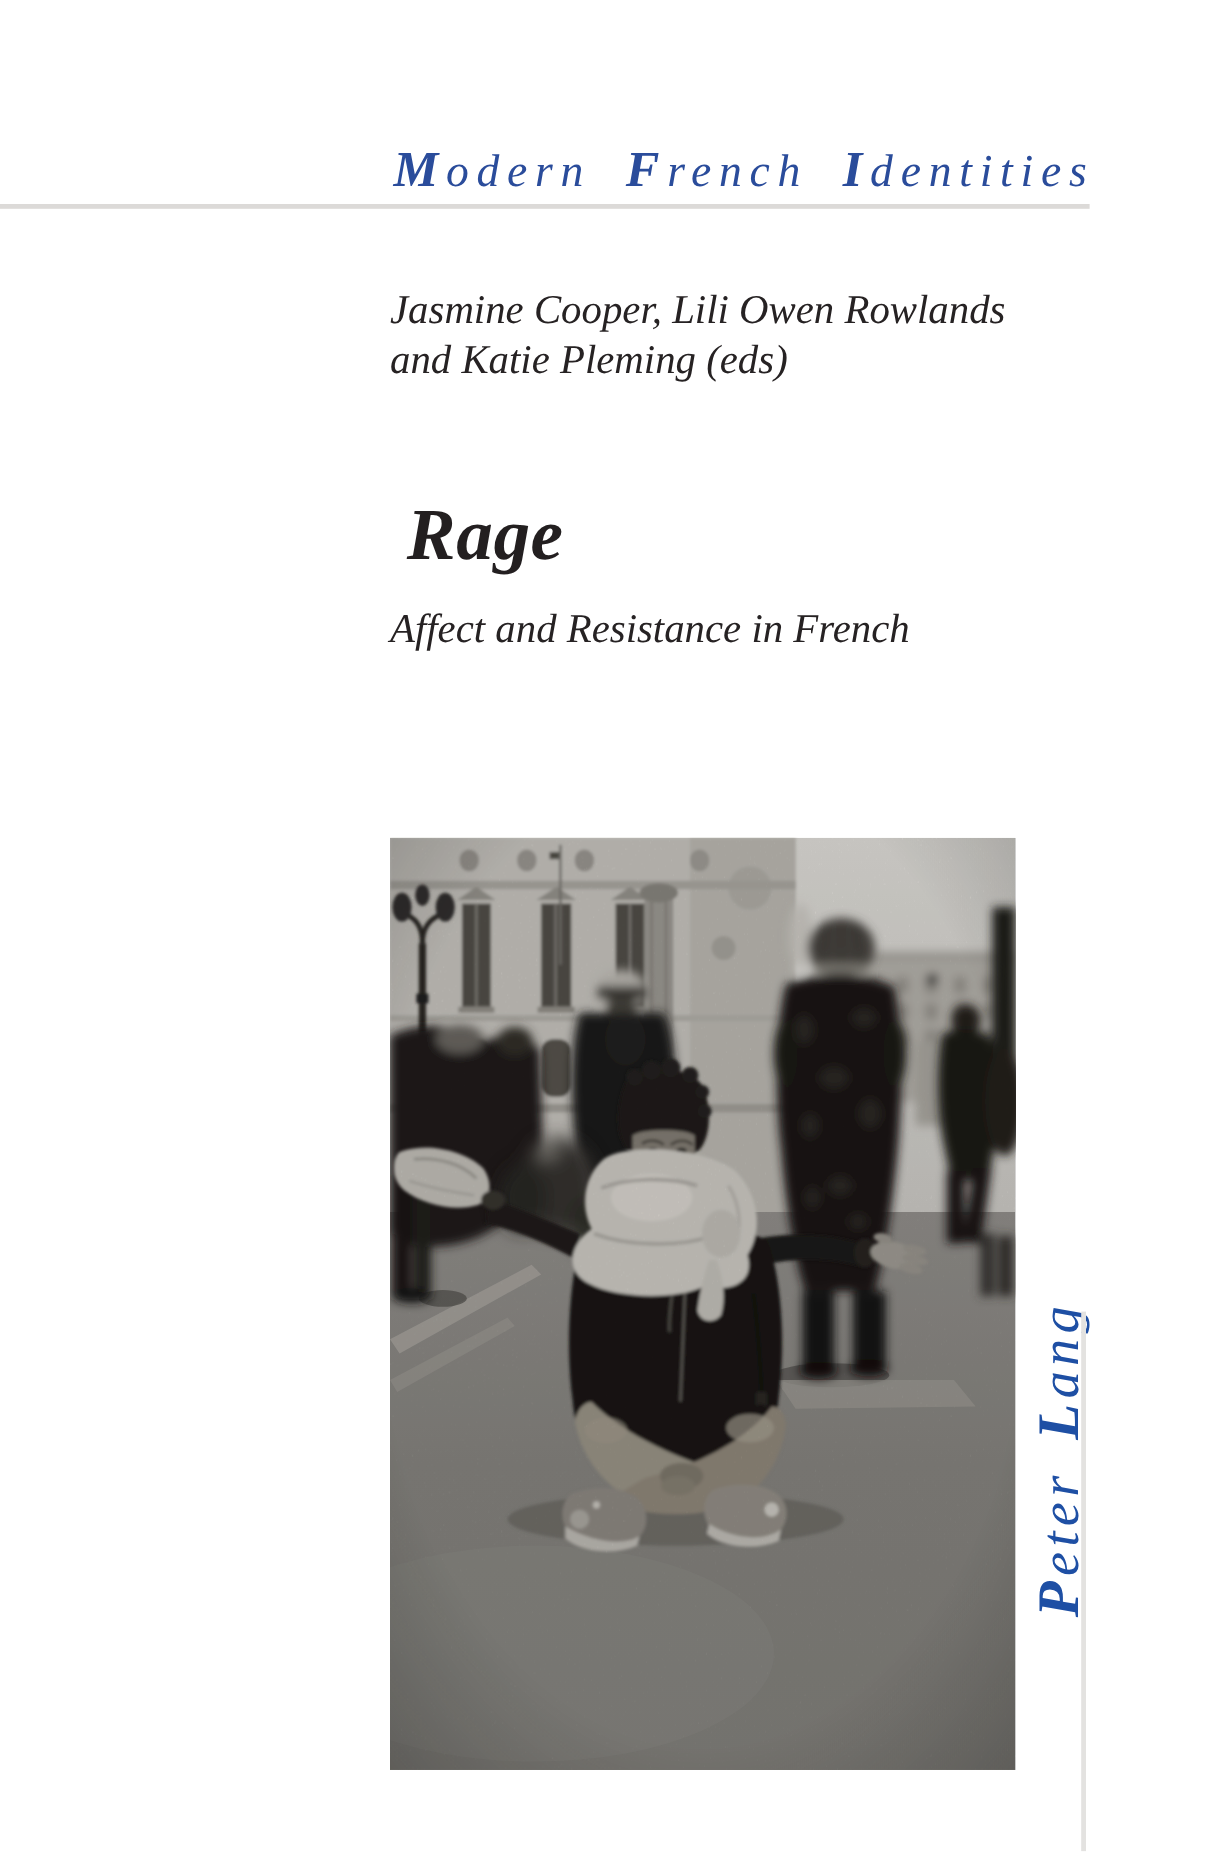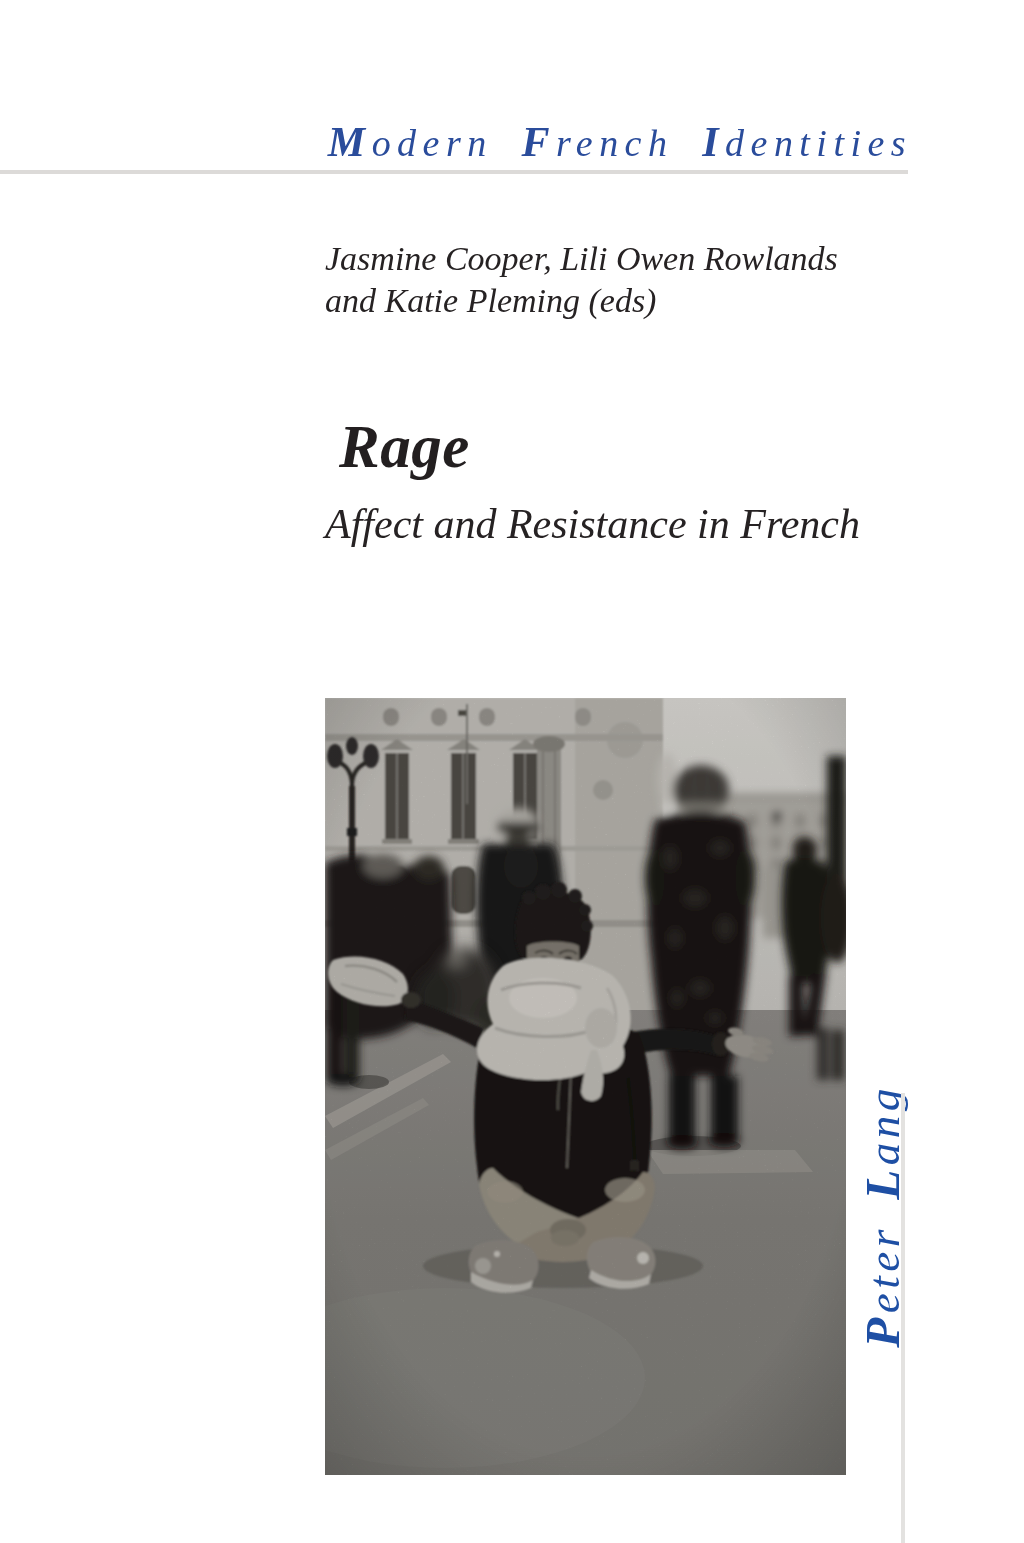--- a/index.html
+++ b/index.html
@@ -28,21 +28,21 @@
   }
   
   .title{
     position:absolute;left:325px;top:400px;margin:14px;
     font-size:61px;line-height:66px;font-weight:700;
     color:var(--title-ink,#231f20);letter-spacing:0.5px;
   }
   
   .subtitle{
     position:absolute;left:325px;top:501px;
-    font-size:42px;line-height:47px;color:var(--body-ink,#262223);
+    font-size:34px;line-height:47px;color:var(--body-ink,#262223);
   }
   
   .photo{position:absolute;left:325px;top:698px;width:521px;height:777px;}
   .photo svg{display:block;}
   
   .publisher{
     position:absolute;left:882px;top:1216px;white-space:nowrap;
     transform:translate(-50%,-50%) rotate(-90deg);
     font-size:45px;letter-spacing:0.1em;color:var(--publisher-blue,#1e4fa4);
   }

